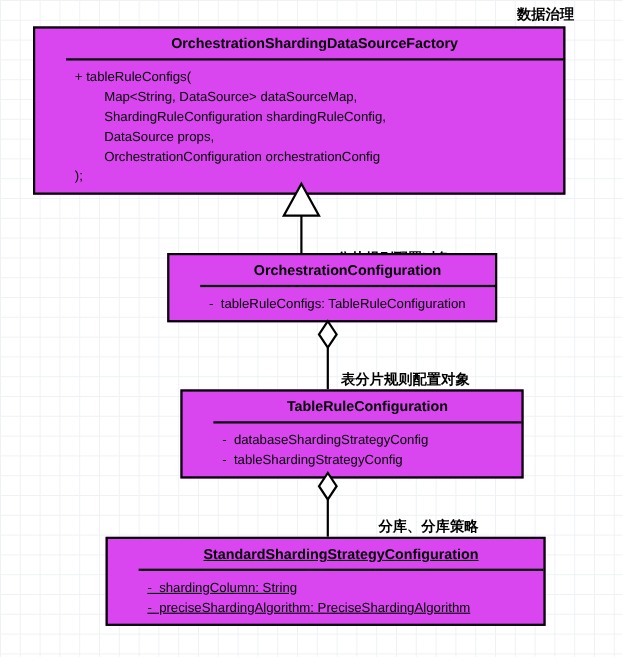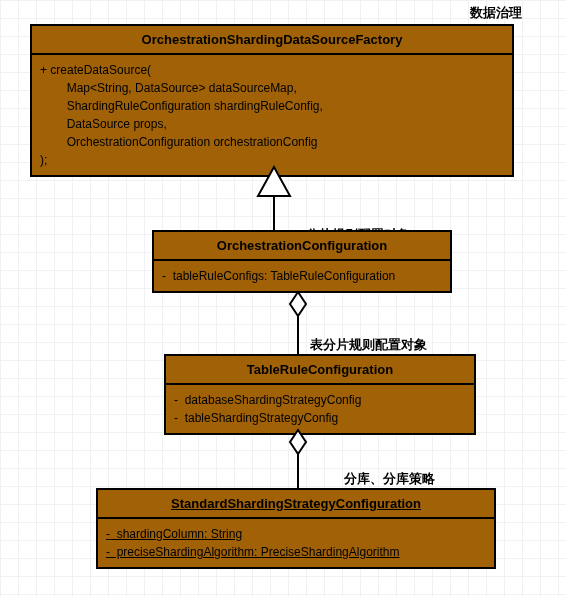--- a/index.html
+++ b/index.html
@@ -10,23 +10,24 @@
     background-image:
       linear-gradient(#eef2f5 1px, transparent 1px),
       linear-gradient(90deg, #eef2f5 1px, transparent 1px);
     background-size: 18px 18px;
     width: 566px;
     height: 597px;
     position: relative;
   }
   .uml-class {
     position: absolute;
-    background: #a16207;
+    background: #d946ef;
     border: 2px solid #000;
     box-sizing: border-box;
+    padding-left: 28px;
   }
   .uml-title {
     text-align: center;
     font-weight: bold;
     font-size: 13px;
     padding: 6px 4px;
     border-bottom: 2px solid #000;
   }
   .uml-body {
     font-size: 12px;
@@ -48,21 +49,21 @@
   }
 </style>
 </head>
 <body>
 
 <div class="annotation" style="left:470px; top:4px;text-align:center;">数据治理</div>
 
 <div class="uml-class" style="left:30px; top:24px; width:484px;">
   <div class="uml-title">OrchestrationShardingDataSourceFactory</div>
   <div class="uml-body">
-    <div class="row">+ createDataSource(</div>
+    <div class="row">+ tableRuleConfigs(</div>
     <div class="row">        Map&lt;String, DataSource&gt; dataSourceMap,</div>
     <div class="row">        ShardingRuleConfiguration shardingRuleConfig,</div>
     <div class="row">        DataSource props,</div>
     <div class="row">        OrchestrationConfiguration orchestrationConfig</div>
     <div class="row">);</div>
   </div>
 </div>
 
 <svg class="connector" style="left:0; top:0; width:566px; height:597px;">
   <line x1="274" y1="230" x2="274" y2="196" stroke="#000" stroke-width="2"></line>

